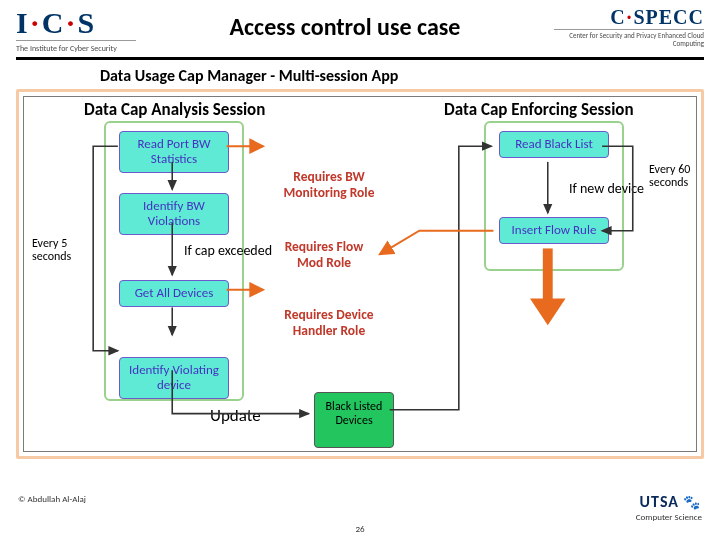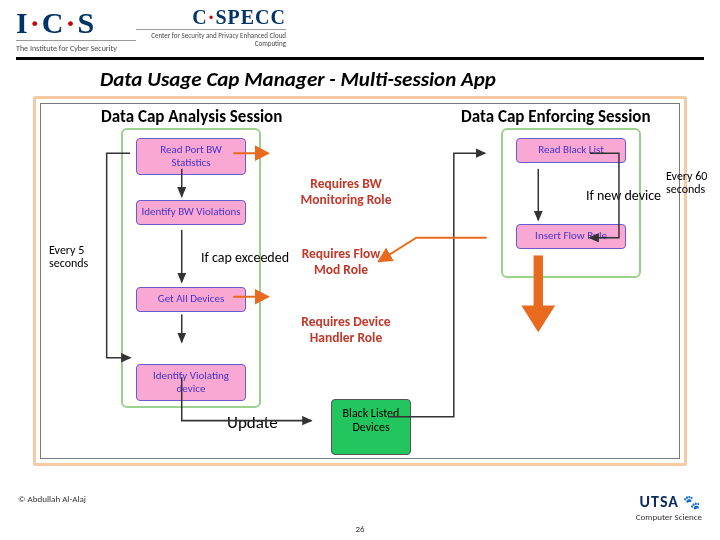--- a/index.html
+++ b/index.html
@@ -1,45 +1,45 @@
 <!DOCTYPE html>
 <html><head>
 <meta charset="utf-8">
 <style>
   * { box-sizing: border-box; margin: 0; padding: 0; }
   body { width: 720px; height: 540px; font-family: Calibri, Arial, sans-serif; background: #fff; position: relative; overflow: hidden; }
 
   
-  .header { display: flex; align-items: flex-start; justify-content: flex-start; padding: 6px 16px 0 16px; }
+  .header { display: flex; align-items: flex-start; justify-content: flex-end; padding: 6px 16px 0 16px; }
   .logo-left { width: 120px; }
   .logo-right { width: 150px; text-align: right; }
   .ics-logo { font-family: "Times New Roman", serif; font-size: 30px; font-weight: bold; color: #003366; letter-spacing: 2px; }
   .ics-dot { color: #c00; }
   .ics-sub { font-size: 8px; color: #4a4a4a; border-top: 1px solid #999; padding-top: 2px; }
   .cspecc-logo { font-family: "Times New Roman", serif; font-size: 20px; font-weight: bold; color: #003366; letter-spacing: 1px; }
   .cspecc-dot { color: #c00; }
   .cspecc-sub { font-size: 7px; color: #4a4a4a; border-top: 1px solid #999; padding-top: 2px; line-height: 1.1; }
   .title { font-size: 24px; font-weight: bold; color: #000; text-align: center; flex: 1; padding-top: 6px; }
   .title-rule { border-top: 3px solid #000; margin: 4px 16px 6px 16px; }
 
-  .subtitle { font-size: 21px; font-weight: bold; color: #000; margin: 2px 0 4px 100px; font-style: italic; }
+  .subtitle { font-size: 16px; font-weight: bold; color: #000; margin: 2px 0 4px 100px; }
 
   
-  .diagram-outer { margin: 0 33px; border: 3px solid #f7caa6; border-radius: 2px; padding: 4px; height: 370px; }
+  .diagram-outer { margin: 0 16px; border: 3px solid #f7caa6; border-radius: 2px; padding: 4px; height: 370px; }
   .diagram-inner { border: 1px solid #7a7a7a; width: 100%; height: 100%; position: relative; }
 
   
   .session-frame { position: absolute; border: 2px solid #9ad18c; border-radius: 6px; background: rgba(245, 255, 245, 0.1); }
   .analysis-frame { left: 80px; top: 24px; width: 140px; height: 280px; }
   .enforce-frame  { left: 460px; top: 24px; width: 140px; height: 150px; }
 
   .session-title { position: absolute; font-size: 17px; font-weight: bold; color: #000; }
 
   
-  .step { position: absolute; width: 110px; border: 1.5px solid #6a5acd; border-radius: 4px; background: #f9a8d4; color: #4733c2; font-size: 11px; text-align: center; padding: 5px 3px; line-height: 1.15; }
+  .step { position: absolute; width: 110px; border: 1.5px solid #6a5acd; border-radius: 4px; background: #5eead4; color: #4733c2; font-size: 13px; text-align: center; padding: 5px 3px; line-height: 1.15; }
   .step-read-port   { left: 95px; top: 34px; }
   .step-identify-bw { left: 95px; top: 96px; }
   .step-get-devices { left: 95px; top: 183px; }
   .step-identify-vd { left: 95px; top: 260px; }
   .step-read-bl     { left: 475px; top: 34px; }
   .step-insert      { left: 475px; top: 120px; }
 
   
   svg.arrows { position: absolute; left: 0; top: 0; width: 100%; height: 100%; pointer-events: none; }
   .arrow-dark { stroke: #333; stroke-width: 1.6; fill: none; }
@@ -63,20 +63,21 @@
   .utsa-sub { font-size: 9px; color: #333; }
 </style>
 </head>
 <body>
 
 <div class="header">
   <div class="logo-left">
     <div class="ics-logo">I<span class="ics-dot">·</span>C<span class="ics-dot">·</span>S</div>
     <div class="ics-sub">The Institute for Cyber Security</div>
   </div>
+  <div class="title">Access control use case</div>
   <div class="logo-right">
     <div class="cspecc-logo">C<span class="cspecc-dot">·</span>SPECC</div>
     <div class="cspecc-sub">Center for Security and Privacy Enhanced Cloud Computing</div>
   </div>
 </div>
 <div class="title-rule"></div>
 
 <div class="subtitle">Data Usage Cap Manager - Multi-session App</div>
 
 <div class="diagram-outer">

